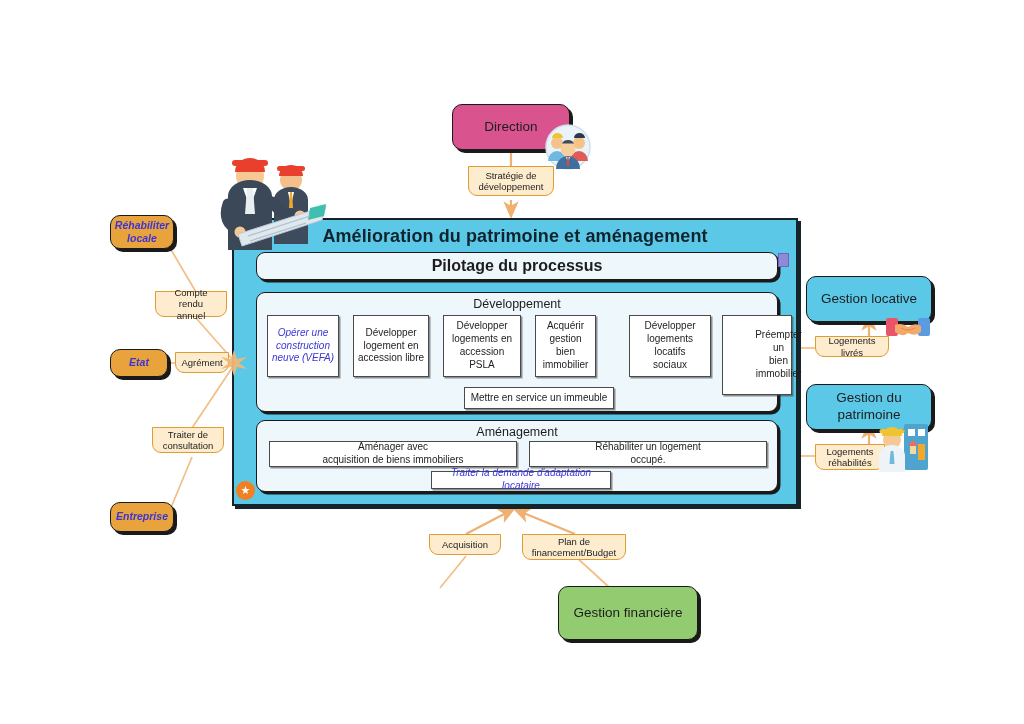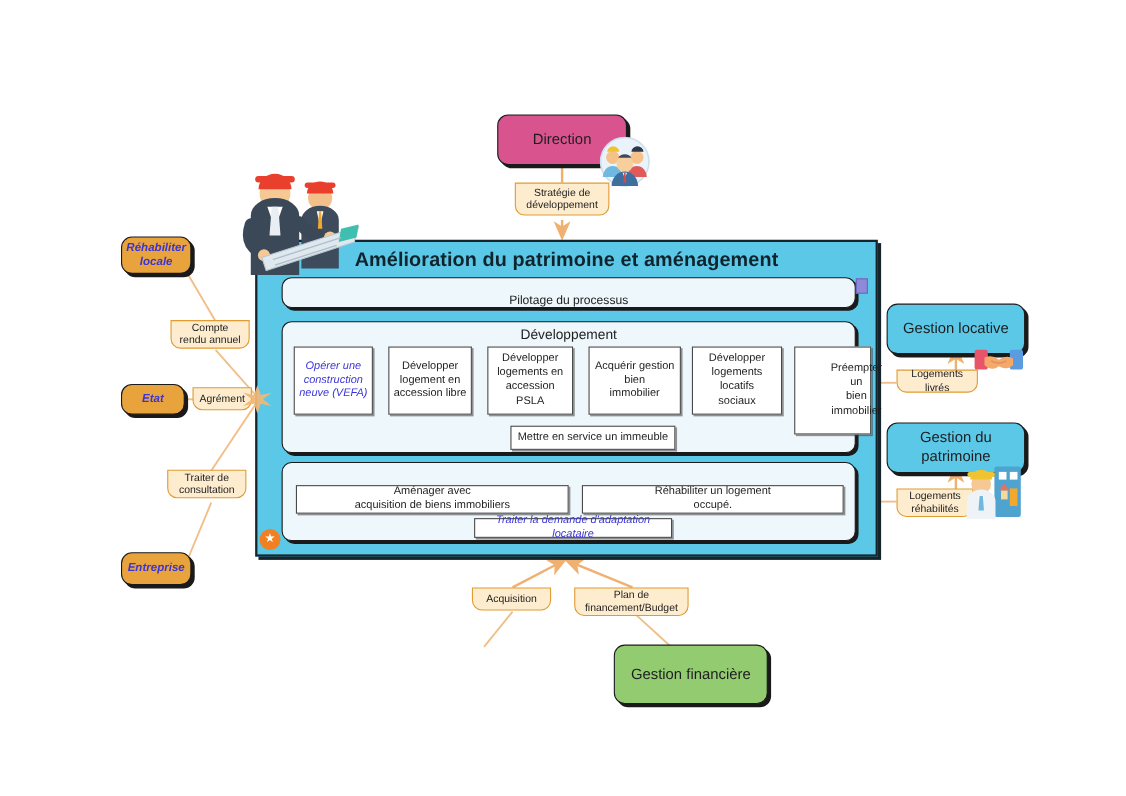--- a/index.html
+++ b/index.html
@@ -51,22 +51,22 @@
 
   .inner-panel {
     position:absolute;
     background:#eef7fb;
     border:1.8px solid #1a1a1a;
     border-radius:9px;
     box-shadow:2.5px 2.5px 0 #1a1a1a;
   }
   #pilotage {
     left:22px; top:32px; width:522px; height:28px;
-    display:flex; align-items:flex-end; justify-content:center;
-    font-size:11px; color:#1d1d1d;
+    display:flex; align-items:center; justify-content:center;
+    font-size:16px; color:#1d1d1d;font-weight:bold;
   }
   #dev-panel  { left:22px; top:72px; width:522px; height:120px; }
   #amen-panel { left:22px; top:200px; width:522px; height:72px; }
 
   .panel-title {
     position:absolute; left:0; top:4px; width:100%;
     text-align:center; font-size:12.5px; color:#1d1d1d;
   }
 
   
@@ -84,21 +84,21 @@
 
   
   .ribbon {
     position:absolute;
     background:#fdecce;
     border:1.4px solid #e09b33;
     border-radius:0 0 9px 9px;
     display:flex; align-items:center; justify-content:center;
     text-align:center;
     font-size:9.5px; color:#1d1d1d; line-height:1.2;
-    padding:1px 5px;
+    padding:1px 20px;
     z-index:7;
   }
 
   
   #links { position:absolute; left:0; top:0; width:1024px; height:724px; z-index:2; }
 
   
   .deco { position:absolute; z-index:8; }
 
   
@@ -241,21 +241,21 @@
           <span>accession libre</span>
         </span>
       </div>
       <div class="wbox" style="left:186px; top:22px; width:78px; height:62px;">
         <span>
           <span>Développer</span><br>
           <span>logements en</span><br>
           <span>accession PSLA</span>
         </span>
       </div>
-      <div class="wbox" style="left:278px; top:22px; width:84px; height:62px;">
+      <div class="wbox" style="left:278px; top:22px; width:61px; height:62px;">
         <span>
           <span>Acquérir gestion</span><br>
           <span>bien</span><br>
           <span>immobilier</span>
         </span>
       </div>
       <div class="wbox" style="left:372px; top:22px; width:82px; height:62px;">
         <span>
           <span>Développer</span><br>
           <span>logements locatifs</span><br>
@@ -269,20 +269,21 @@
           <span>immobilier</span>
         </span>
       </div>
     </div>
 
     <div class="wbox" style="left:230px; top:167px; width:150px; height:22px; z-index:6;">
       <span>Mettre en service un immeuble</span>
     </div>
 
     <div class="inner-panel" id="amen-panel">
+      <div class="panel-title">Aménagement</div>
 
       <div class="wbox" style="left:12px; top:20px; width:248px; height:26px;">
         <span>
           <span>Aménager avec</span><br>
           <span>acquisition de biens immobiliers</span>
         </span>
       </div>
       <div class="wbox" style="left:272px; top:20px; width:238px; height:26px;">
         <span>
           <span>Réhabiliter un logement</span><br>

